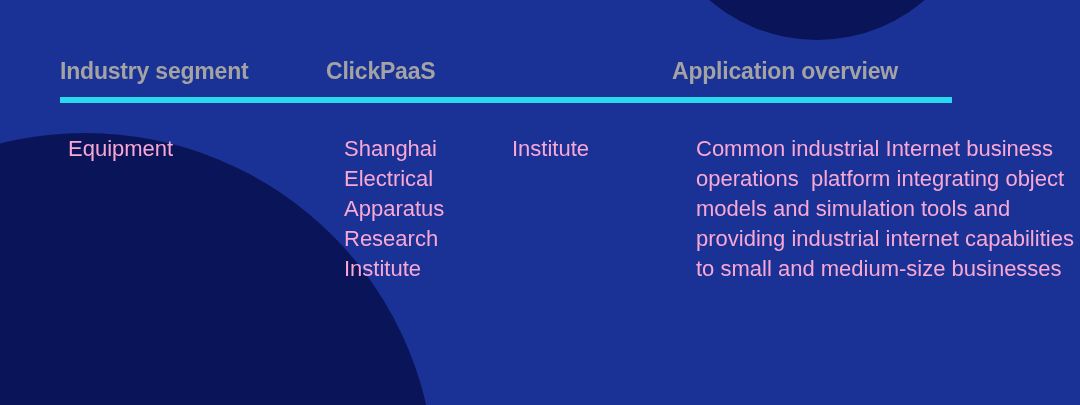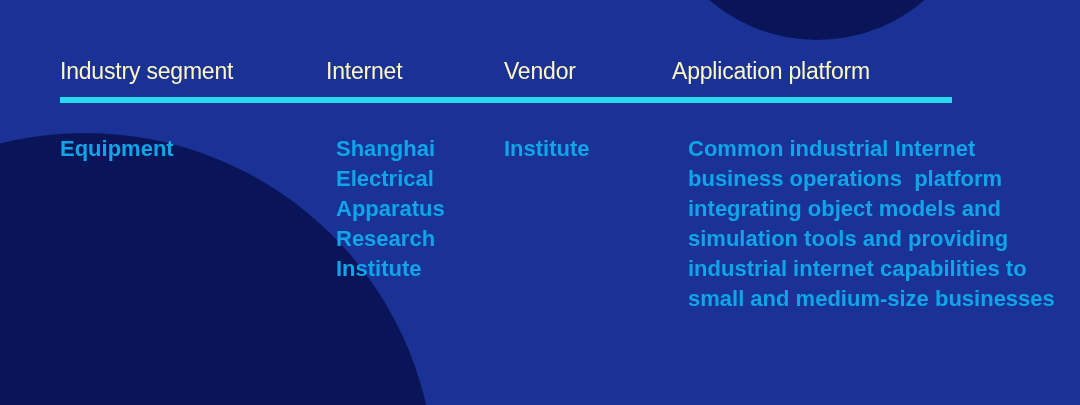--- a/index.html
+++ b/index.html
@@ -47,23 +47,23 @@
   #header-row {
     position: absolute;
     left: 60px;
     top: 58px;
     width: 920px;
     height: 34px;
   }
   .hcell {
     position: absolute;
     top: 0;
-    color: #fef9c3;
+    color: #a3a3a3;
     font-size: 23px;
-    font-weight: normal;
+    font-weight: bold;
     letter-spacing: -0.2px;
     white-space: nowrap;
   }
   .h0 { left: 0px; }
   .h1 { left: 266px; }
   .h2 { left: 444px; }
   .h3 { left: 612px; }
 
   #header-rule {
     position: absolute;
@@ -76,45 +76,45 @@
 
   #body-row {
     position: absolute;
     left: 60px;
     top: 134px;
     width: 1010px;
   }
   .bcell {
     position: absolute;
     top: 0;
-    color: #0ea5e9;
+    color: #f9a8d4;
     font-size: 22px;
     line-height: 30px;
-    font-weight: 700;
+    font-weight: 400;
+    margin-left: 8px;
   }
   .b0 { left: 0px;   width: 250px; }
   .b1 { left: 276px; width: 160px; }
   .b2 { left: 444px; width: 200px; }
   .b3 { left: 628px; width: 380px; white-space: pre-wrap; }
 </style>
 </head>
 <body>
 
 <div id="slide">
 
   <div class="blob" id="blob-top-right"></div>
   <div class="blob" id="blob-bottom-left"></div>
 
   <div id="table">
 
     <div id="header-row">
       <div class="hcell h0">Industry segment</div>
-      <div class="hcell h1">Internet</div>
-      <div class="hcell h2">Vendor</div>
-      <div class="hcell h3">Application platform</div>
+      <div class="hcell h1">ClickPaaS</div>
+      <div class="hcell h3">Application overview</div>
     </div>
 
     <div id="header-rule"></div>
 
     <div id="body-row">
       <div class="bcell b0">Equipment</div>
       <div class="bcell b1">Shanghai Electrical Apparatus Research Institute</div>
       <div class="bcell b2">Institute</div>
       <div class="bcell b3">Common industrial Internet business operations  platform integrating object models and simulation tools and providing industrial internet capabilities to small and medium-size businesses</div>
     </div>

